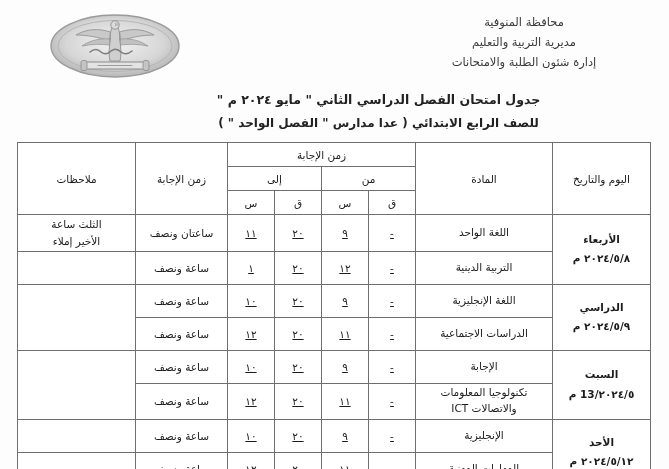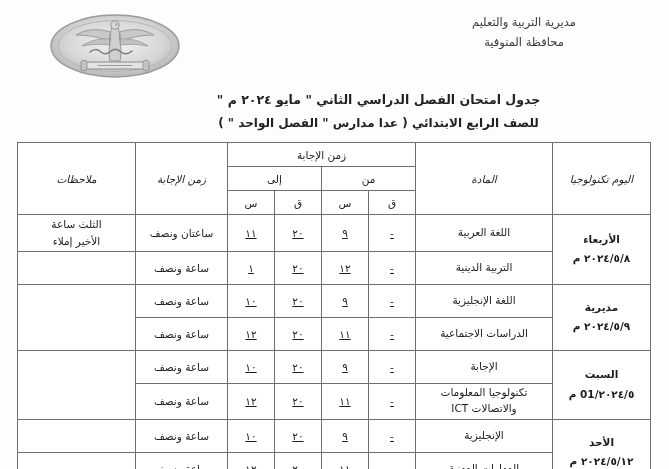--- a/index.html
+++ b/index.html
@@ -105,21 +105,21 @@
     padding: 1px 2px;
     background: #fff;
   }
   table.sched th {
     font-weight: normal;
     height: 21px;
   }
   th.big, td.subject, td.daydate {
     font-size: 11px;
   }
-  .hdr-main { height: 70px; font-style: italic; }
+  .hdr-main { height: 70px; }
   td.daydate {
     line-height: 1.85;
     white-space: nowrap;
     font-weight: bold;
   }
   td.subject { line-height: 1.5; }
   td.time { font-size: 11px; text-decoration: underline; }
   td.dur { font-size: 10.5px; }
   td.notes {
     font-size: 10px;
@@ -171,22 +171,23 @@
         <path d="M50 42 q6 -5 11 0 q5 4 10 -1 q5 -4 10 1 q5 4 11 -1" fill="none" stroke="#7c7c7c" stroke-width="1.6" stroke-linecap="round"></path>
 
         <rect x="45" y="52" width="60" height="7" rx="2.5" fill="#e3e3e3" stroke="#8b8b8b" stroke-width="1"></rect>
         <rect x="41" y="50.5" width="6" height="10" rx="2" fill="#c4c4c4" stroke="#8b8b8b" stroke-width="0.8"></rect>
         <rect x="103" y="50.5" width="6" height="10" rx="2" fill="#c4c4c4" stroke="#8b8b8b" stroke-width="0.8"></rect>
         <path d="M58 55.5 h34" stroke="#9b9b9b" stroke-width="1" stroke-linecap="round"></path>
       </svg>
     </div>
 
     <div class="org-lines">
+      <div>محافظة المنوفية</div>
       <div>مديرية التربية والتعليم</div>
-      <div>محافظة المنوفية</div>
+      <div>إدارة شئون الطلبة والامتحانات</div>
     </div>
   </div>
 
   <div class="title-block">
     <div class="title-1">جدول امتحان الفصل الدراسي الثاني " مايو ٢٠٢٤ م "</div>
     <div class="title-2">للصف الرابع  الابتدائي ( عدا مدارس " الفصل الواحد " )</div>
   </div>
 
   <div class="table-wrap">
     <table class="sched">
@@ -196,21 +197,21 @@
         <col class="c-fromq">
           <col class="c-froms">
         <col class="c-toq">
           <col class="c-tos">
         <col class="c-dur">
           <col class="c-notes">
       </colgroup>
 
       <thead>
         <tr>
-          <th class="big hdr-main" rowspan="3">اليوم تكنولوجيا</th>
+          <th class="big hdr-main" rowspan="3">اليوم والتاريخ</th>
           <th class="big hdr-main" rowspan="3">المادة</th>
           <th colspan="4">زمن الإجابة</th>
           <th class="big hdr-main" rowspan="3">زمن الإجابة</th>
           <th class="big hdr-main" rowspan="3">ملاحظات</th>
         </tr>
         <tr>
           <th colspan="2">من</th>
           <th colspan="2">إلى</th>
         </tr>
         <tr>
@@ -221,21 +222,21 @@
         </tr>
       </thead>
 
       <tbody>
 
         <tr class="body-row tall">
           <td class="daydate" rowspan="2">
             <div>الأربعاء</div>
             <div>٢٠٢٤/٥/٨ م</div>
           </td>
-          <td class="subject">اللغة العربية</td>
+          <td class="subject">اللغة الواحد</td>
           <td class="time">-</td>
           <td class="time">٩</td>
           <td class="time">٢٠</td>
           <td class="time">١١</td>
           <td class="dur">ساعتان ونصف</td>
           <td class="notes">
             <div>الثلث ساعة</div>
             <div>الأخير إملاء</div>
           </td>
         </tr>
@@ -245,21 +246,21 @@
           <td class="time">-</td>
           <td class="time">١٢</td>
           <td class="time">٢٠</td>
           <td class="time">١</td>
           <td class="dur">ساعة ونصف</td>
           <td class="notes"></td>
         </tr>
 
         <tr class="body-row">
           <td class="daydate" rowspan="2">
-            <div>مديرية</div>
+            <div>الدراسي</div>
             <div>٢٠٢٤/٥/٩ م</div>
           </td>
           <td class="subject">اللغة الإنجليزية</td>
           <td class="time">-</td>
           <td class="time">٩</td>
           <td class="time">٢٠</td>
           <td class="time">١٠</td>
           <td class="dur">ساعة ونصف</td>
           <td class="notes" rowspan="2"></td>
         </tr>
@@ -269,21 +270,21 @@
           <td class="time">-</td>
           <td class="time">١١</td>
           <td class="time">٢٠</td>
           <td class="time">١٢</td>
           <td class="dur">ساعة ونصف</td>
         </tr>
 
         <tr class="body-row">
           <td class="daydate" rowspan="2">
             <div>السبت</div>
-            <div>٢٠٢٤/٥/01 م</div>
+            <div>٢٠٢٤/٥/13 م</div>
           </td>
           <td class="subject">الإجابة</td>
           <td class="time">-</td>
           <td class="time">٩</td>
           <td class="time">٢٠</td>
           <td class="time">١٠</td>
           <td class="dur">ساعة ونصف</td>
           <td class="notes" rowspan="2"></td>
         </tr>
 

